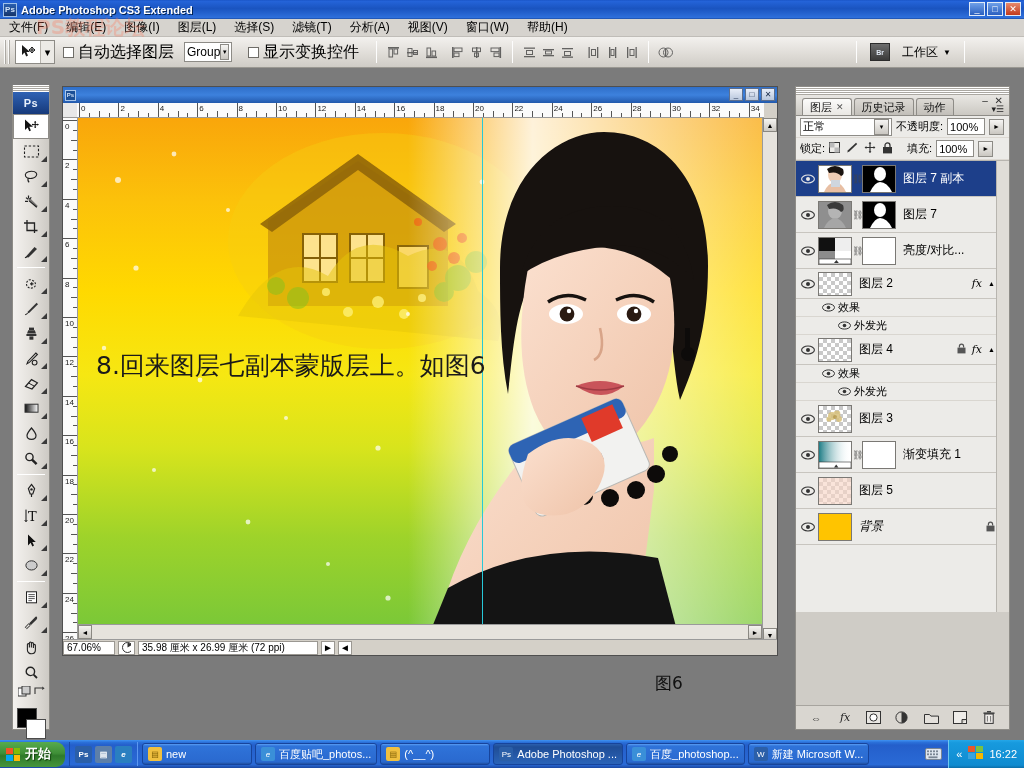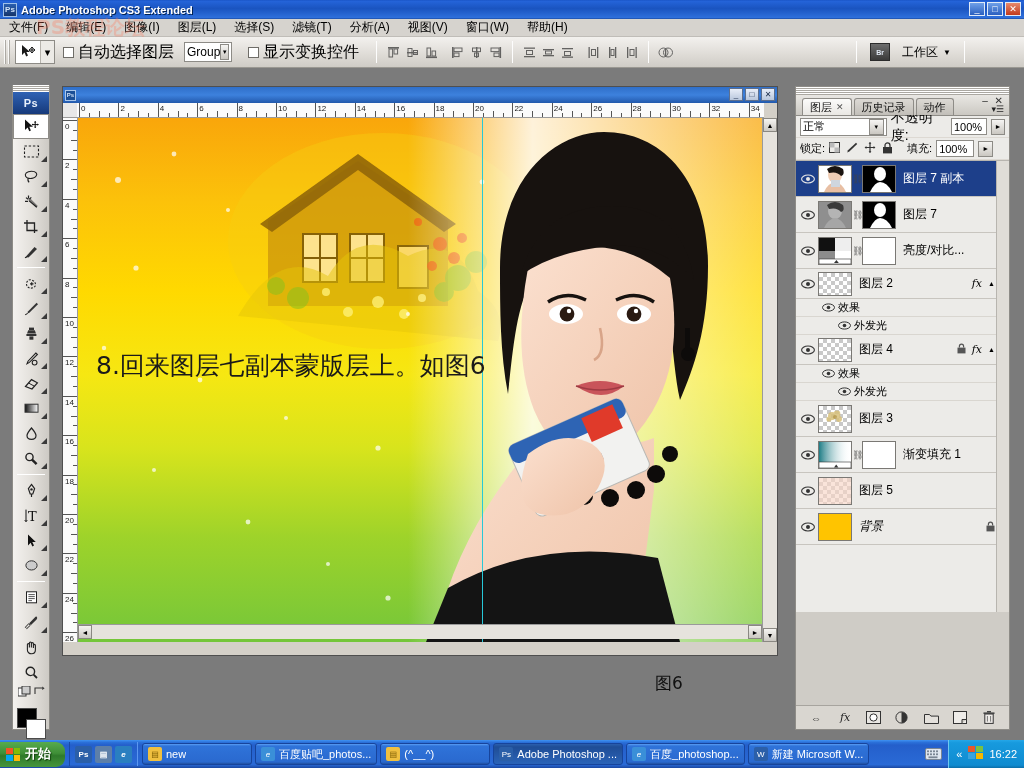--- a/index.html
+++ b/index.html
@@ -917,20 +917,32 @@
 
       <div class="scrollV">
         <div class="sbtn">▲</div>
         <div style="position:absolute;bottom:0;width:100%" class="sbtn">▼</div>
       </div>
       <div class="scrollH">
         <div class="sbtn">◄</div>
         <div style="position:absolute;right:0;top:0" class="sbtn">►</div>
       </div>
 
+      <div class="statusbar">
+        <div class="stbox" style="width:52px">67.06%</div>
+        <div class="stbox" style="width:17px;justify-content:center">
+          <svg width="11" height="11">
+              <circle cx="5.5" cy="5.5" r="5" fill="none" stroke="#333"></circle>
+              <path d="M5.5 5.5 L5.5 0.8 A4.7 4.7 0 0 1 9.6 3.2 Z" fill="#333"></path>
+            </svg>
+        </div>
+        <div class="stbox" style="min-width:180px">35.98 厘米 x 26.99 厘米 (72 ppi)</div>
+        <div class="stbox" style="width:14px;justify-content:center">►</div>
+        <div class="stbox" style="width:14px;justify-content:center">◄</div>
+      </div>
     </div>
 
     <div class="figcap">图6</div>
 
     <div class="dock">
       <div class="dockgrip"></div>
 
       <div class="pnlhdr">
         <div class="ptab active">
           <span>图层</span>
@@ -948,21 +960,21 @@
         </div>
         <div class="pmenu">▾☰</div>
       </div>
 
       <div class="pnlbody">
         <div class="rowA">
           <div class="blendsel">
             <span>正常</span>
             <span class="spin">▾</span>
           </div>
-          <span style="font-size:14px">不透明度:</span>
+          <span style="font-size:11px">不透明度:</span>
           <div class="numfld">100%</div>
           <div class="spin">►</div>
         </div>
 
         <div class="rowA">
           <span style="font-size:11px">锁定:</span>
           <div class="lockicons">
             <span>
               <svg width="11" height="11">
                   <rect x="0.5" y="0.5" width="10" height="10" fill="none" stroke="#333"></rect>

